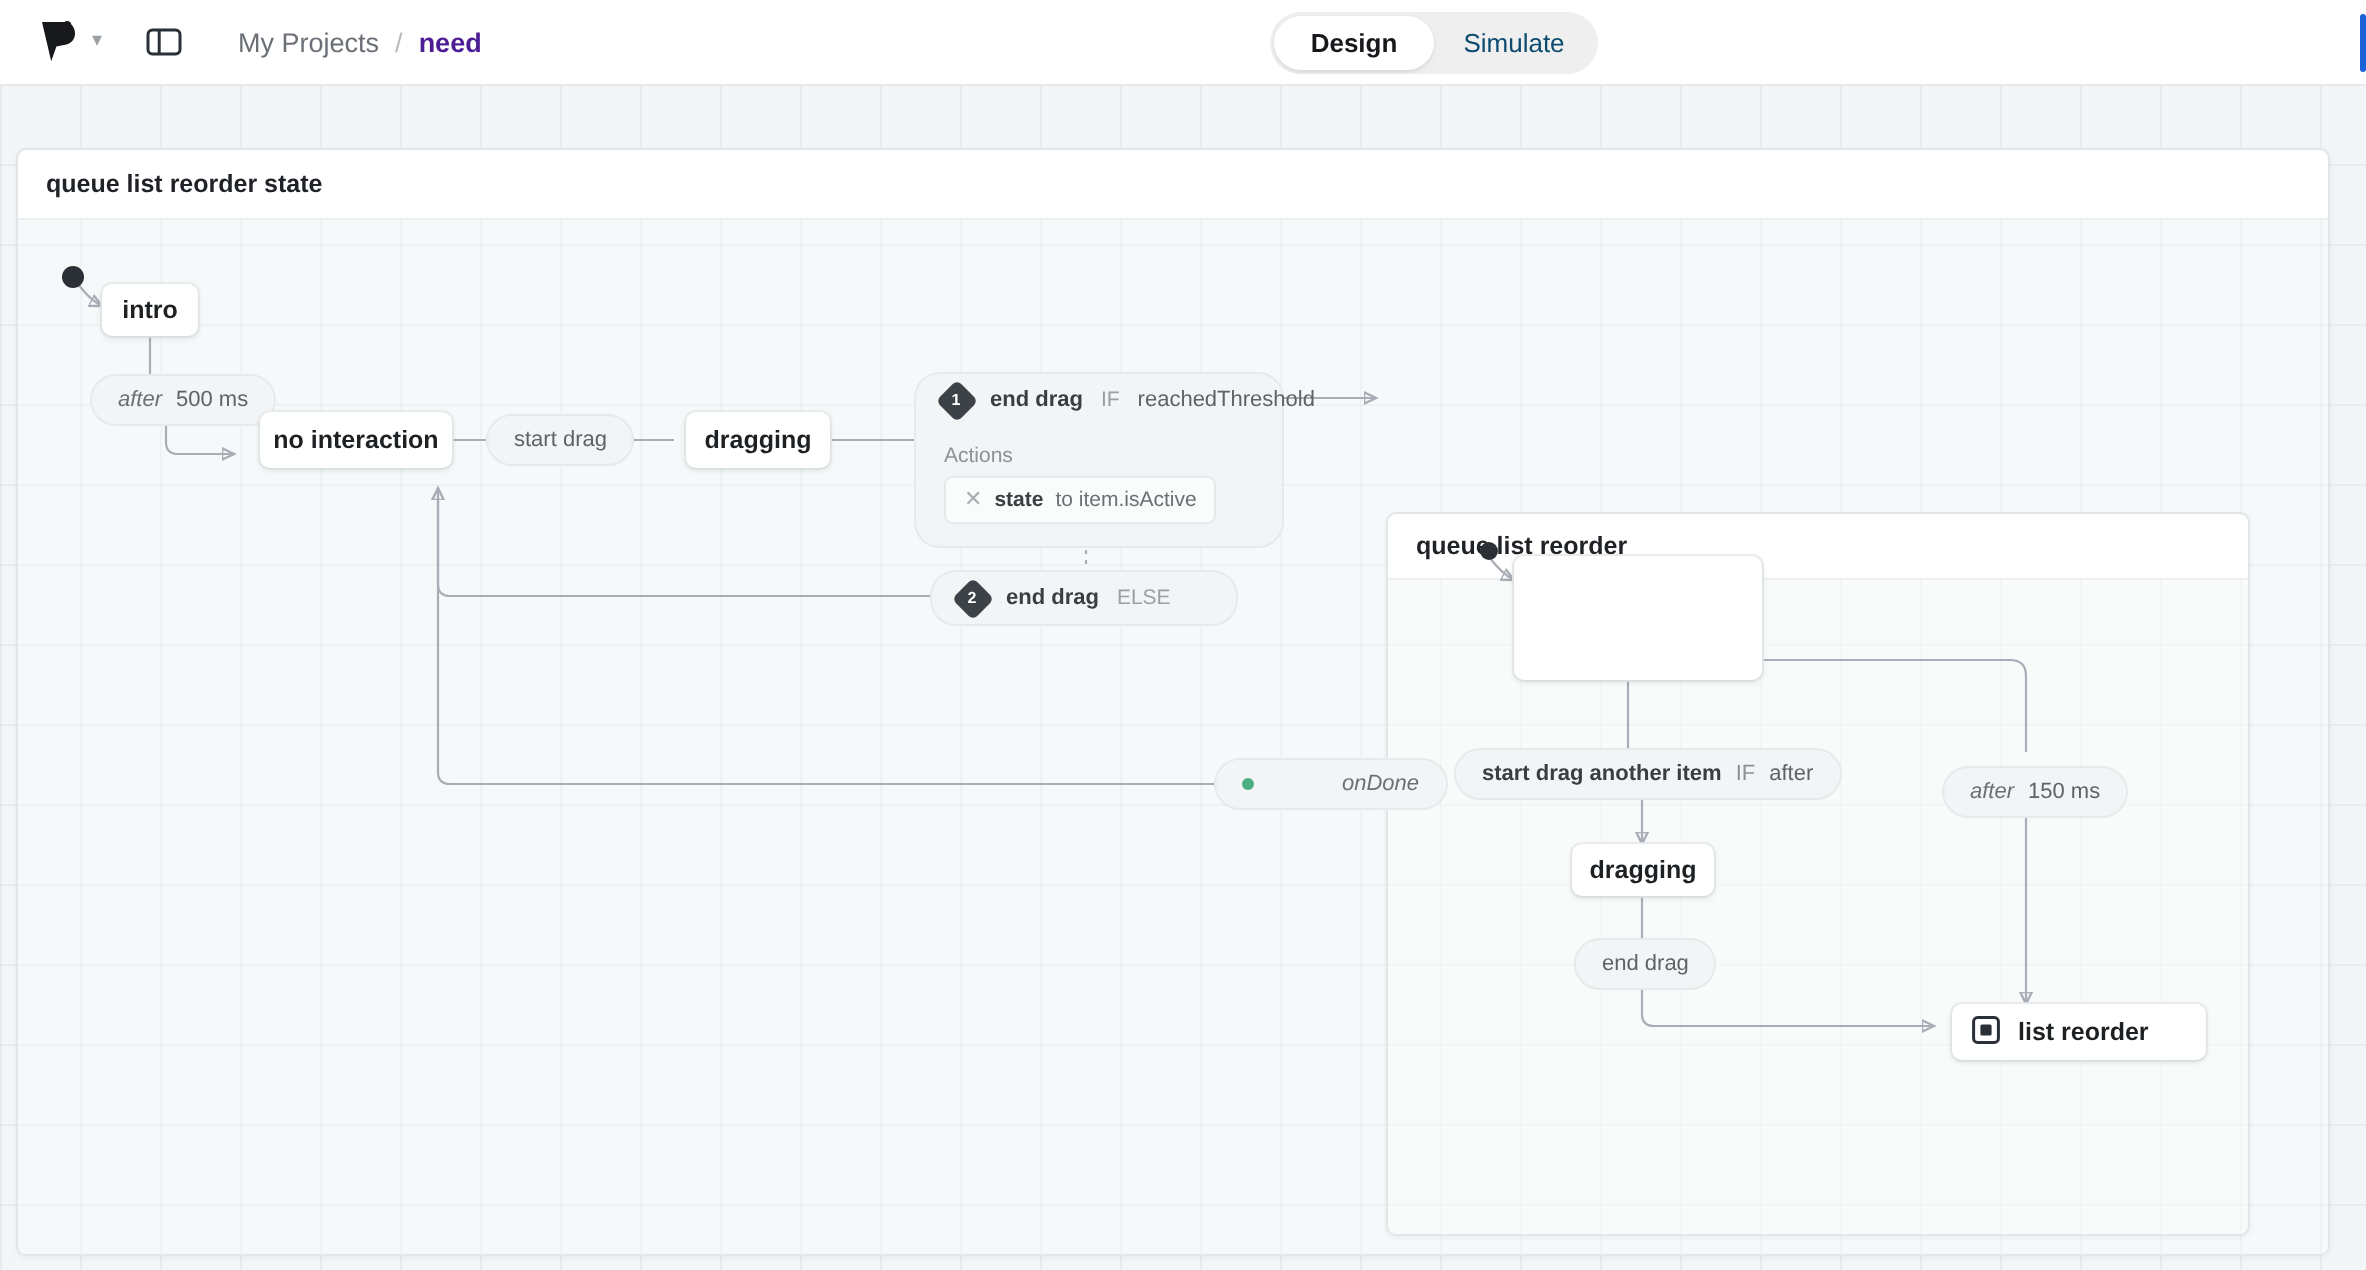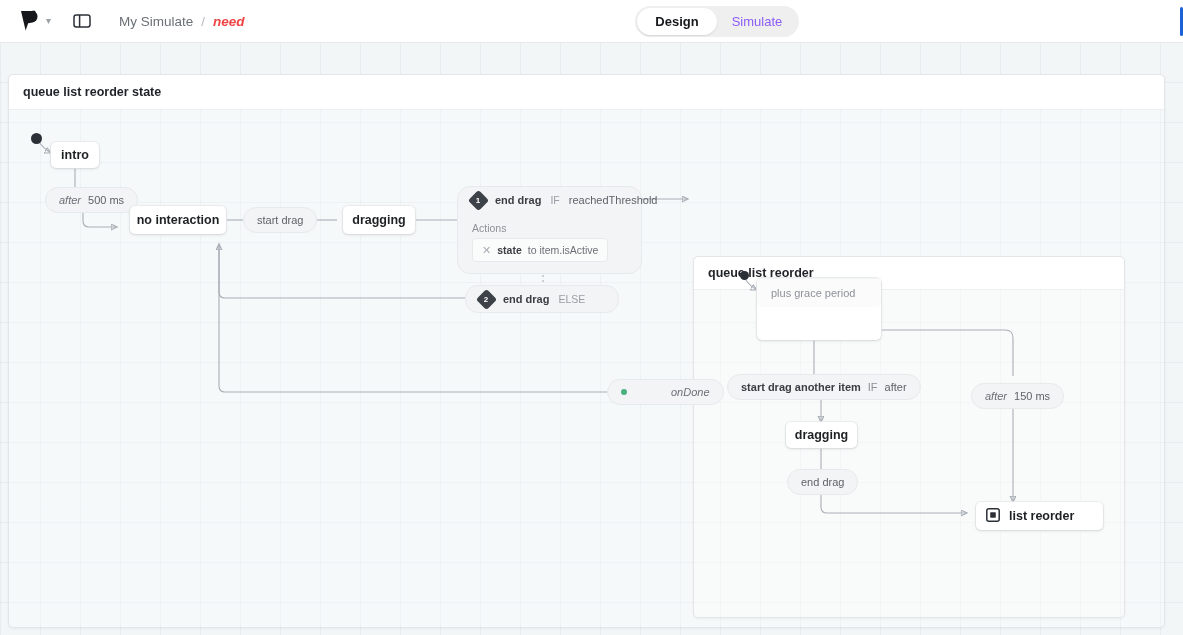--- a/index.html
+++ b/index.html
@@ -16,31 +16,31 @@
     display:flex;align-items:center;z-index:40;
   }
   #logo-wrap{display:flex;align-items:center;margin-left:14px;}
   #logo{width:26px;height:26px;position:relative;}
   #logo svg{display:block;}
   #logo-caret{margin-left:6px;color:#9aa0a6;font-size:10px;line-height:1;}
   #panel-toggle{margin-left:20px;width:22px;height:22px;display:flex;align-items:center;justify-content:center;border-radius:4px;}
   #breadcrumb{margin-left:26px;display:flex;align-items:center;font-size:13.5px;}
   #bc-projects{color:#6b7076;}
   #bc-sep{color:#b6bbc0;margin:0 8px;}
-  #bc-current{color:#ef4444;font-weight:700;font-style:italic;}
+  #bc-current{color:#4c1d95;font-weight:700;}
   #seg-wrap{
     position:absolute;left:635px;top:6px;width:164px;height:31px;
     background:#efefef;border-radius:16px;display:flex;align-items:center;padding:2px;box-sizing:border-box;
   }
   .seg{
     height:27px;border-radius:14px;display:flex;align-items:center;justify-content:center;
     font-size:13px;flex:1;box-sizing:border-box;
   }
   .seg.active{background:#ffffff;color:#16181b;font-weight:700;box-shadow:0 1px 2px rgba(0,0,0,.10);}
-  .seg.inactive{color:#8b5cf6;font-weight:400;}
+  .seg.inactive{color:#0c4a6e;font-weight:400;}
   #right-edge{position:absolute;right:0;top:7px;width:3px;height:29px;background:#1a62d6;border-radius:2px;}
 
   
   #canvas{
     position:absolute;left:0;top:42px;width:1183px;height:593px;
     background:
       repeating-linear-gradient(to right, rgba(150,170,185,.13) 0 1px, transparent 1px 40px),
       repeating-linear-gradient(to bottom, rgba(150,170,185,.13) 0 1px, transparent 1px 40px),
       #f3f6f7;
     overflow:hidden;
@@ -138,21 +138,21 @@
   </div>
 
   <div id="panel-toggle">
     <svg width="18" height="16" viewBox="0 0 18 16">
       <rect x="1" y="2" width="16" height="12" rx="2.2" fill="none" stroke="#2b3037" stroke-width="1.5"></rect>
       <line x1="6.6" y1="2" x2="6.6" y2="14" stroke="#2b3037" stroke-width="1.5"></line>
     </svg>
   </div>
 
   <div id="breadcrumb">
-    <span id="bc-projects">My Simulate</span>
+    <span id="bc-projects">My Projects</span>
     <span id="bc-sep">/</span>
     <span id="bc-current">need</span>
   </div>
 
   <div id="seg-wrap">
     <div class="seg active">Design</div>
     <div class="seg inactive">Simulate</div>
   </div>
 
   <div id="right-edge"></div>
@@ -224,21 +224,20 @@
 
   <div class="node" style="left:130px;top:164px;width:96px;height:28px;">
     <span>no interaction</span>
   </div>
 
   <div class="node" style="left:343px;top:164px;width:72px;height:28px;">
     <span>dragging</span>
   </div>
 
   <div class="node stacked" style="left:757px;top:236px;width:124px;height:62px;">
-    <div class="n-sub">plus grace period</div>
   </div>
 
   <div class="node" style="left:786px;top:380px;width:71px;height:26px;">
     <span>dragging</span>
   </div>
 
   <div class="node with-icon" style="left:976px;top:460px;width:103px;height:28px;">
     <span>
       <svg width="14" height="14" viewBox="0 0 14 14">
         <rect x="0.8" y="0.8" width="12.4" height="12.4" rx="2" fill="none" stroke="#2b3037" stroke-width="1.5"></rect>

